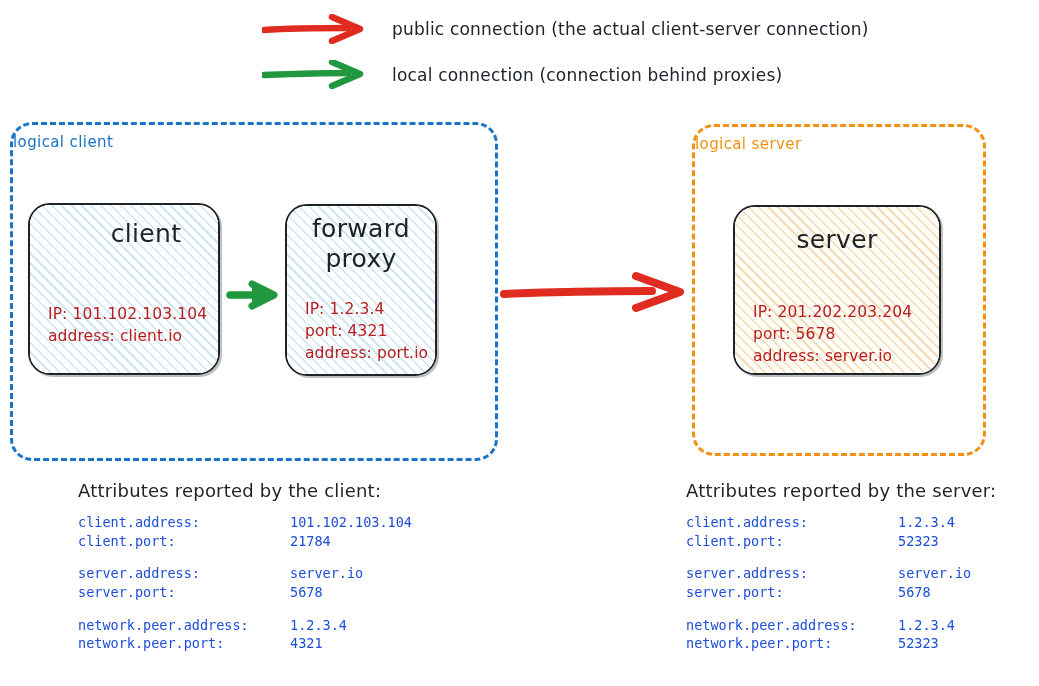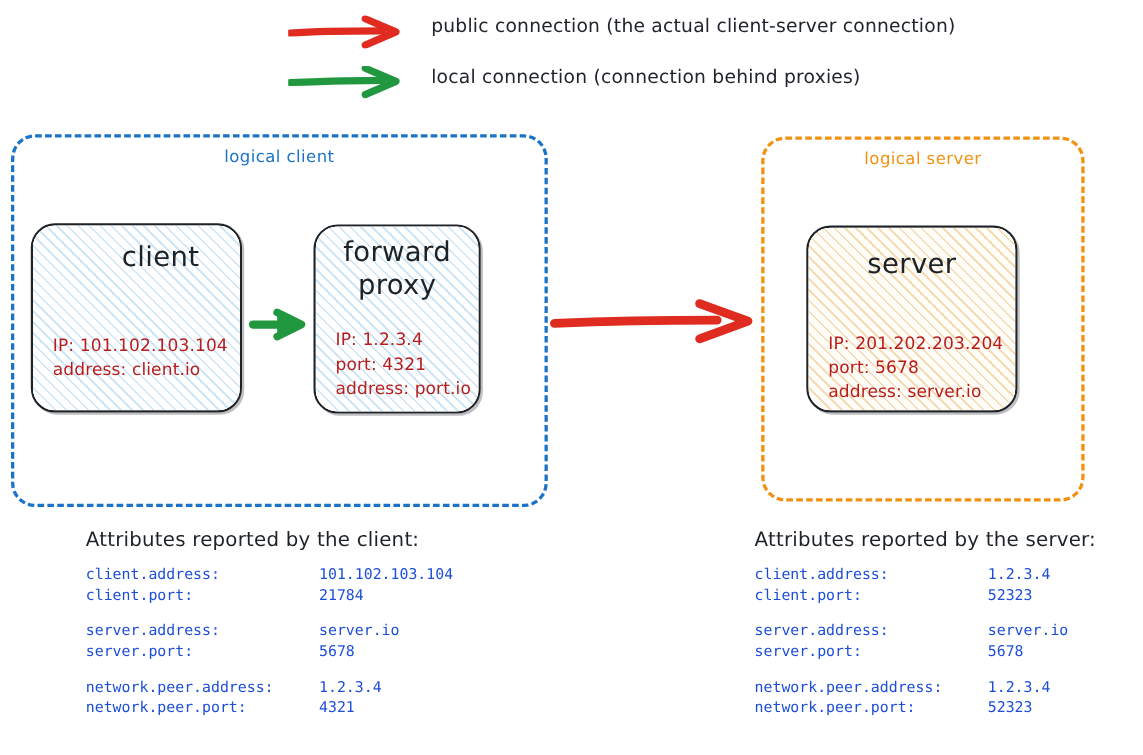--- a/index.html
+++ b/index.html
@@ -13,20 +13,21 @@
     position: relative;
     overflow: hidden;
     font-family: "DejaVu Sans", sans-serif;
     -webkit-font-smoothing: antialiased;
   }
 
   
   .legend-row {
     position: absolute;
     display: flex;
+    align-items: center;
   }
   #legend-public { left: 262px; top: 14px; }
   #legend-local  { left: 262px; top: 60px; }
 
   .legend-arrow { width: 108px; height: 30px; display: block; }
 
   .legend-label {
     margin-left: 22px;
     font-size: 17px;
     color: #20252b;
@@ -49,21 +50,20 @@
   }
   #zone-server {
     left: 692px; top: 124px;
     width: 288px; height: 326px;
     border-color: #f29111;
   }
   .zone-title {
     position: absolute;
     top: 8px;
     width: 100%;
-    text-align: center;
     font-size: 15px;
     letter-spacing: .4px;
   }
   #zone-client .zone-title { color: #1a73c7; }
   #zone-server .zone-title { color: #f29111; }
 
   
   .node {
     position: absolute;
     border: 2.2px solid #1f2328;
@@ -113,21 +113,21 @@
   .node-lines div { white-space: nowrap; }
 
   #node-client      { left: 28px;  top: 203px; width: 192px; height: 172px; }
   #node-client .node-title  { margin-top: 14px; padding-left: 44px; }
   #node-client .node-lines  { top: 84px; }
 
   #node-proxy       { left: 285px; top: 204px; width: 152px; height: 172px; }
   #node-proxy .node-title   { margin-top: 8px; }
   #node-proxy .node-lines   { top: 84px; }
 
-  #node-server      { left: 733px; top: 205px; width: 192px; height: 170px; }
+  #node-server      { left: 733px; top: 205px; width: 208px; height: 170px; }
   #node-server .node-title  { margin-top: 18px; }
   #node-server .node-lines  { top: 76px; }
 
   
   .canvas-arrow { position: absolute; }
   #arrow-local  { left: 226px; top: 278px; width: 54px; height: 34px; }
   #arrow-public { left: 500px; top: 270px; width: 186px; height: 46px; }
 
   
   .attrs { position: absolute; }

